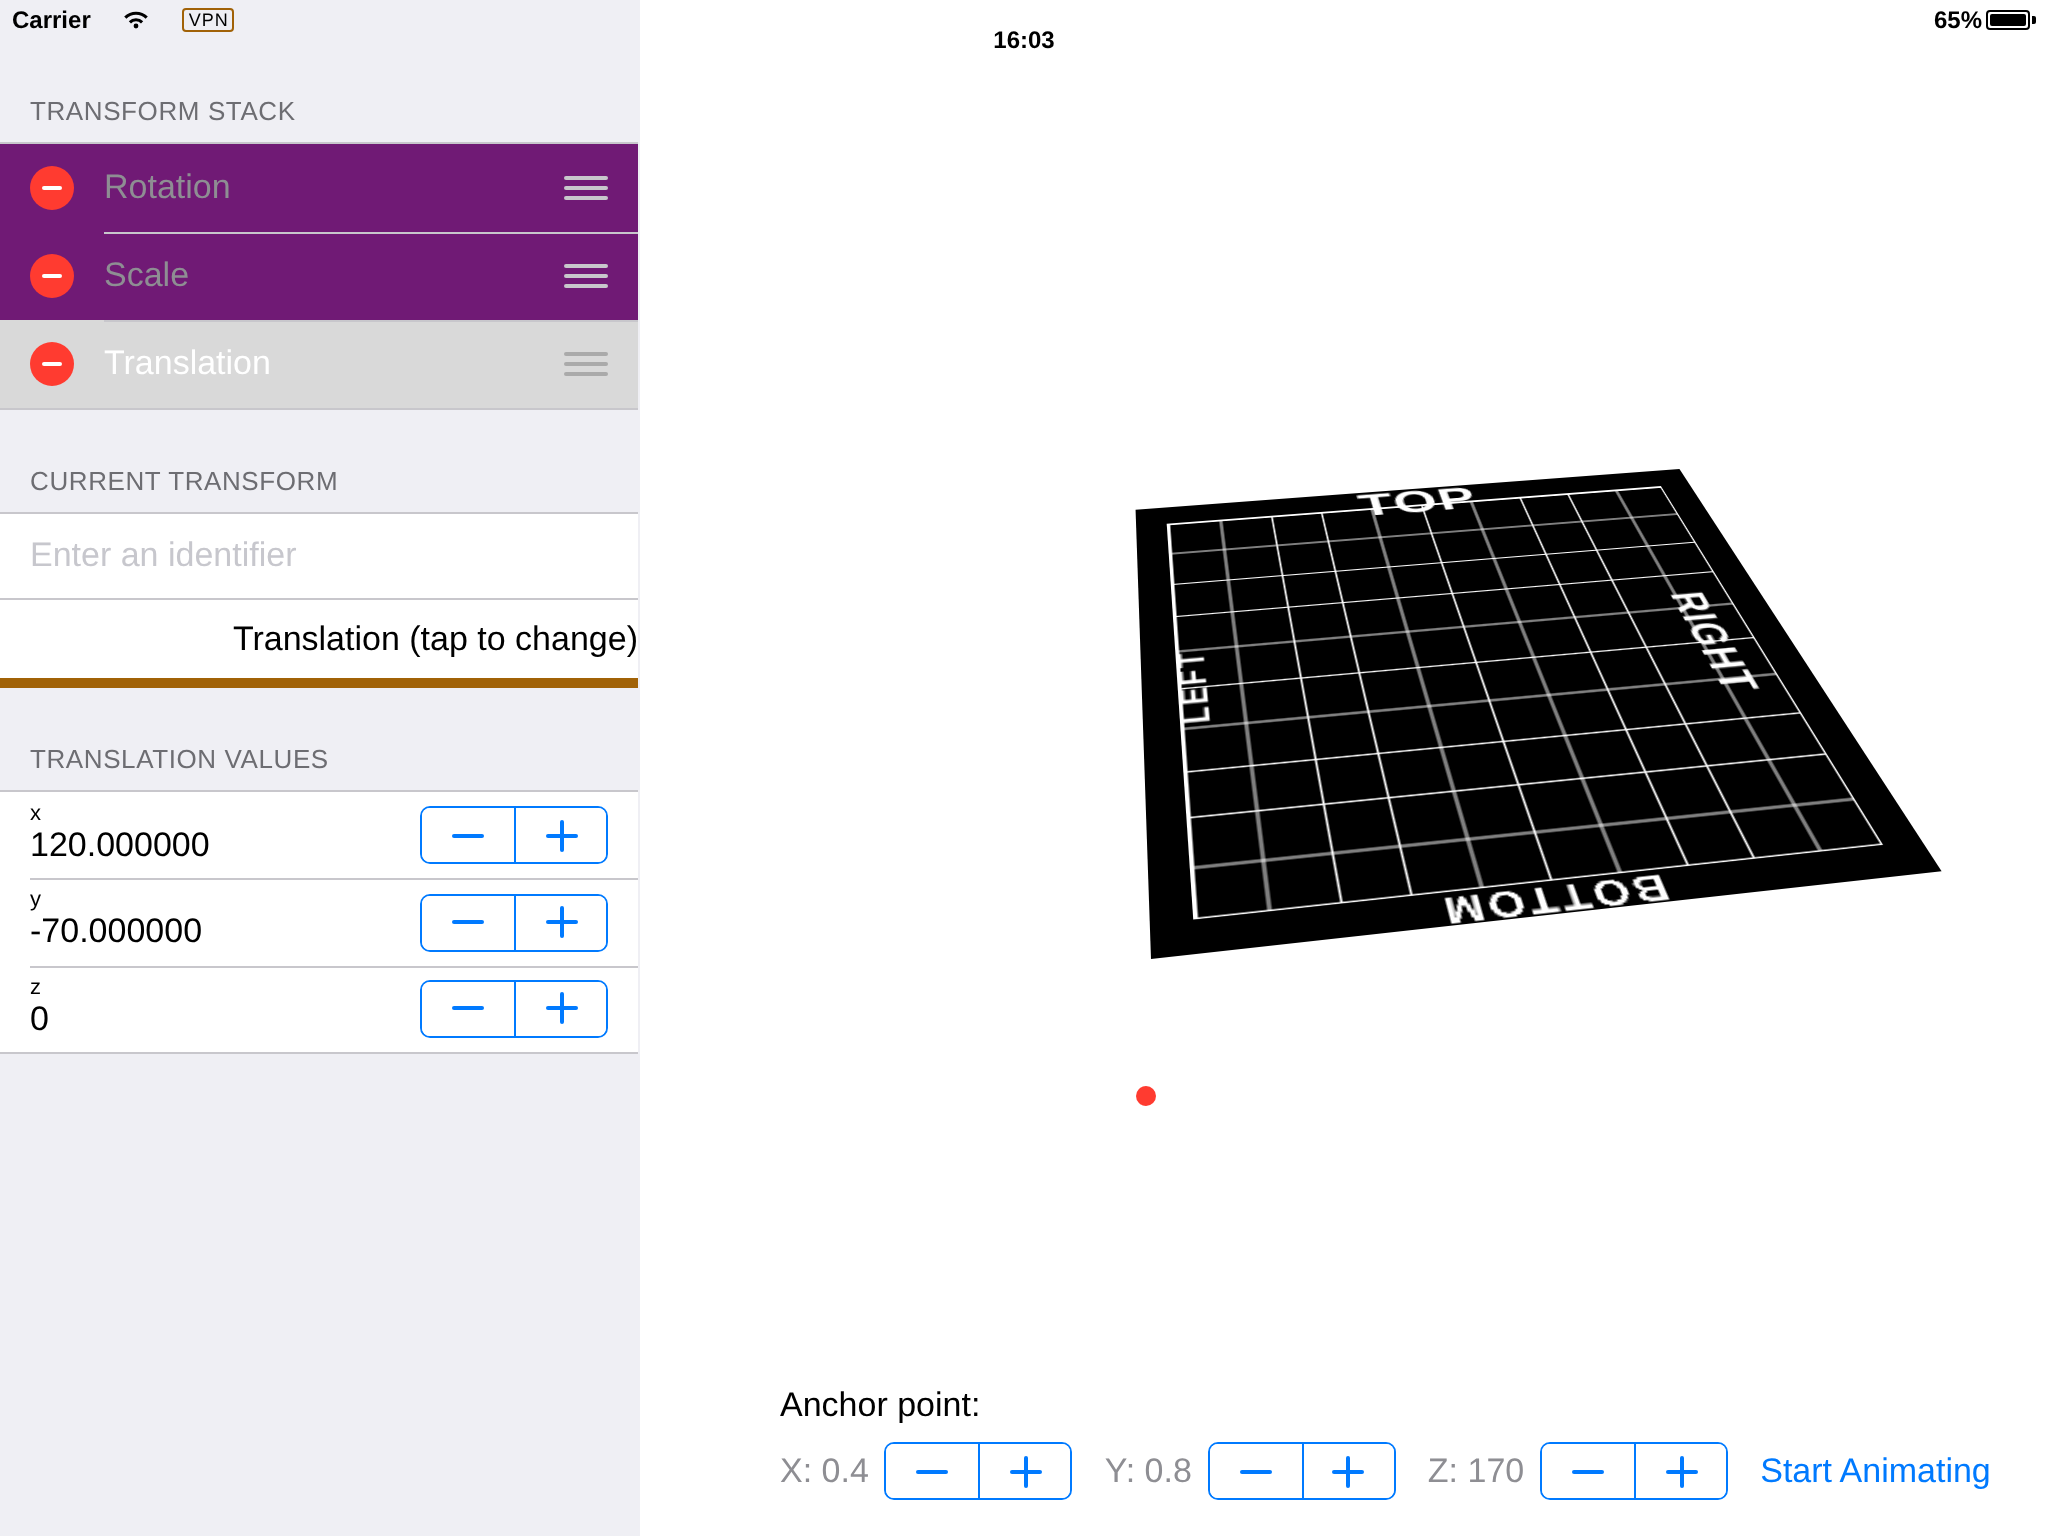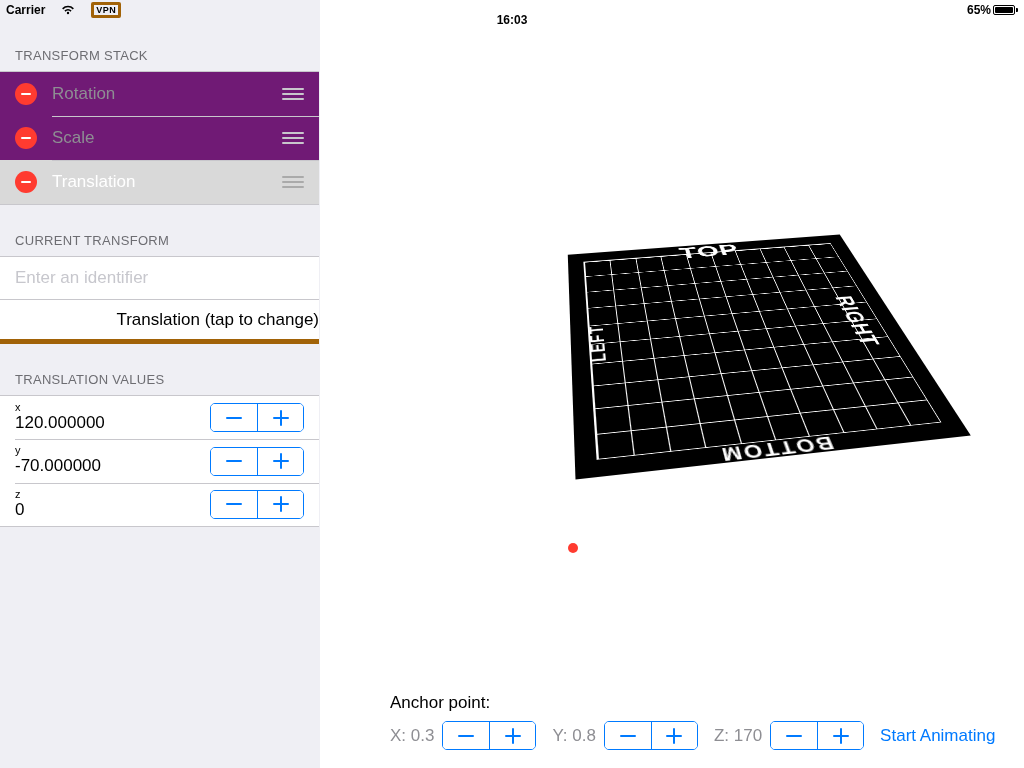--- a/index.html
+++ b/index.html
@@ -4,21 +4,21 @@
 <style>
   * { box-sizing: border-box; margin: 0; padding: 0; }
   html, body { width: 1024px; height: 768px; font-family: -apple-system, "Helvetica Neue", Helvetica, Arial, sans-serif; background: #fff; overflow: hidden; }
   .root { display: flex; width: 1024px; height: 768px; position: relative; }
 
   
   .status-bar { position: absolute; top: 0; left: 0; right: 0; height: 20px; display: flex; align-items: center; font-size: 12px; font-weight: 600; padding: 0 6px; z-index: 10; color: #000; }
   .status-left { display: flex; align-items: center; gap: 16px; }
   .status-center { position: absolute; left: 50%; transform: translateX(-50%); margin-top: 20px; }
   .status-right { margin-left: auto; display: flex; align-items: center; gap: 2px; }
-  .vpn-box { border: 3px solid #a16207; font-size: 9px; padding: 0 2px; border-radius: 2px; font-weight: 700; letter-spacing: 0.5px; }
+  .vpn-box { border: 1px solid #a16207; font-size: 9px; padding: 0 2px; border-radius: 2px; font-weight: 400; letter-spacing: 0.5px; }
   .battery-icon { display: inline-flex; align-items: center; }
   .battery-body { width: 22px; height: 10px; border: 1px solid #000; border-radius: 2px; position: relative; }
   .battery-fill { position: absolute; inset: 1px; background: #000; border-radius: 1px; }
   .battery-tip { width: 2px; height: 4px; background: #000; margin-left: 1px; border-radius: 0 1px 1px 0; }
   .wifi-icon svg { display: block; }
 
   
   .left-panel { width: 320px; height: 100%; background: #efeff4; display: flex; flex-direction: column; padding-top: 20px; border-right: 1px solid #efeff4; }
   .add-header { height: 44px; display: flex; align-items: center; justify-content: center; }
   .add-link { color: #007aff; font-size: 17px; font-weight: 400; }
@@ -221,21 +221,21 @@
         <span class="edge-label edge-left">LEFT</span>
         <span class="edge-label edge-right">RIGHT</span>
       </div>
     </div>
     <span class="anchor-dot"></span>
 
     <div class="bottom-bar">
       <div class="anchor-title">Anchor point:</div>
       <div class="anchor-controls">
         <div class="anchor-group">
-          <span class="anchor-label">X: 0.3</span>
+          <span class="anchor-label">X: 0.4</span>
           <div class="stepper">
             <span class="stepper-btn">
                 <svg width="16" height="2">
                   <rect width="16" height="2" rx="1" fill="#007aff"></rect>
                 </svg>
               </span>
             <span class="stepper-btn">
                 <svg width="16" height="16">
                   <rect x="7" width="2" height="16" rx="1" fill="#007aff"></rect>
                   <rect y="7" width="16" height="2" rx="1" fill="#007aff"></rect>

